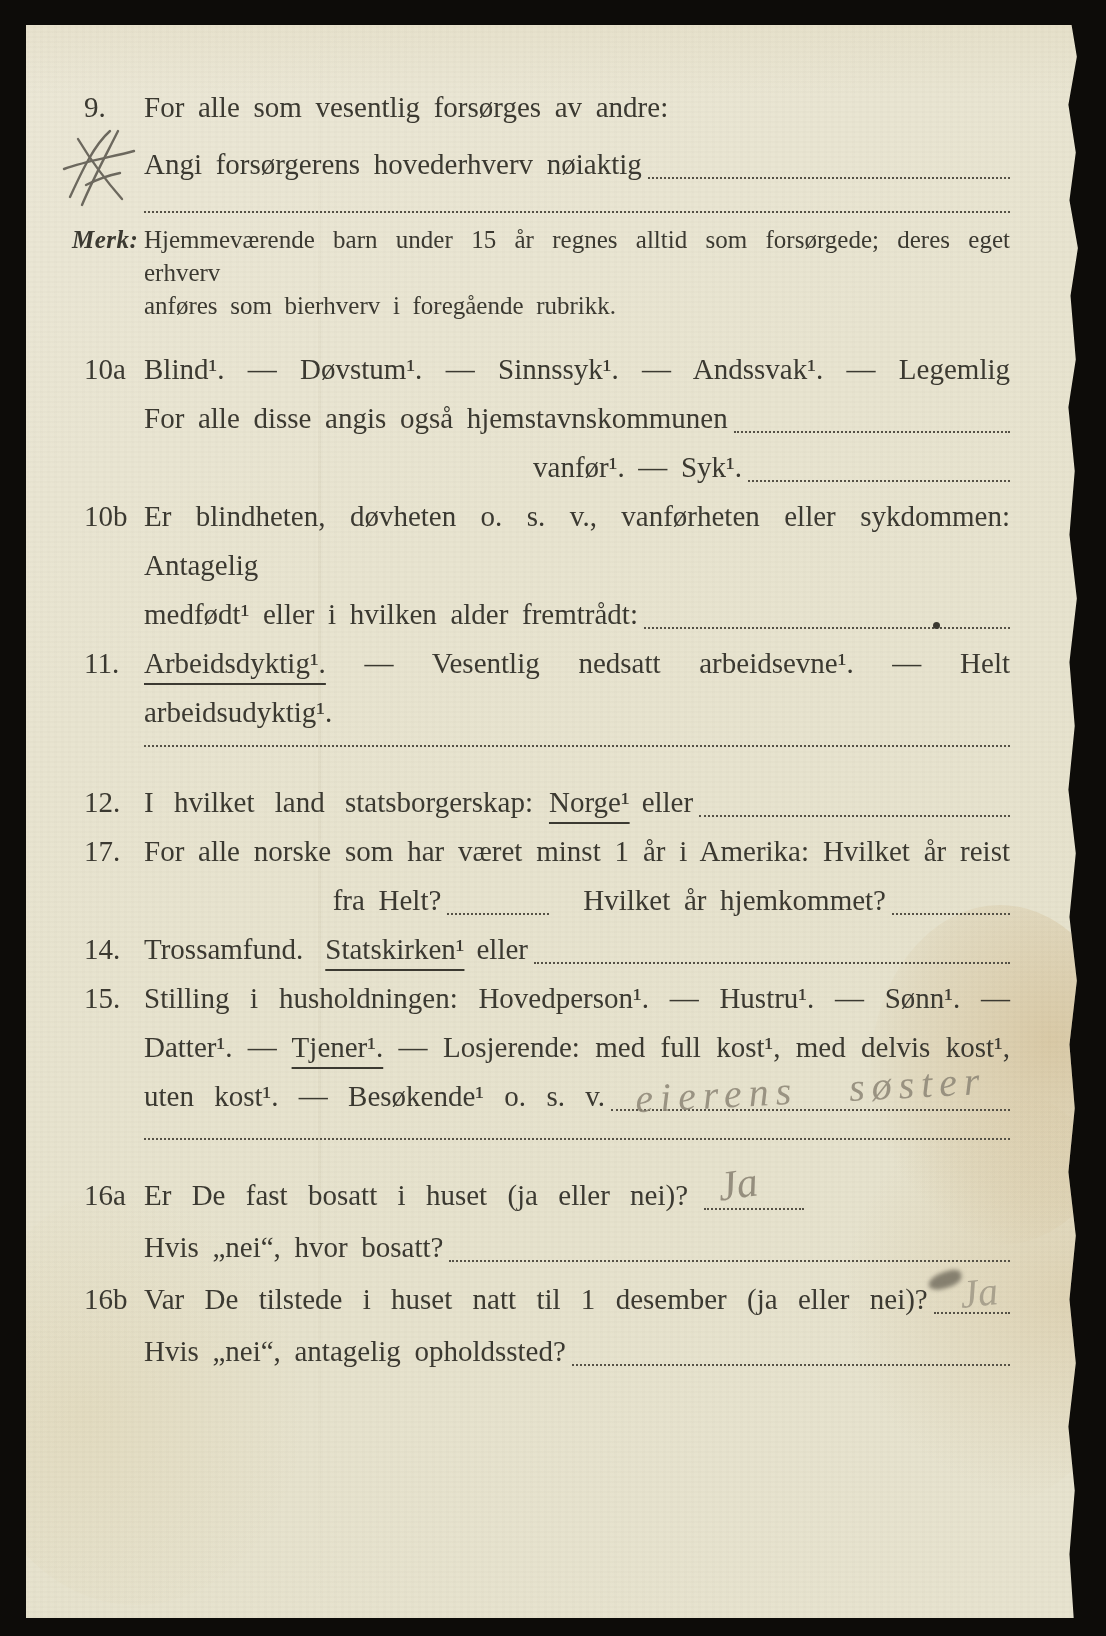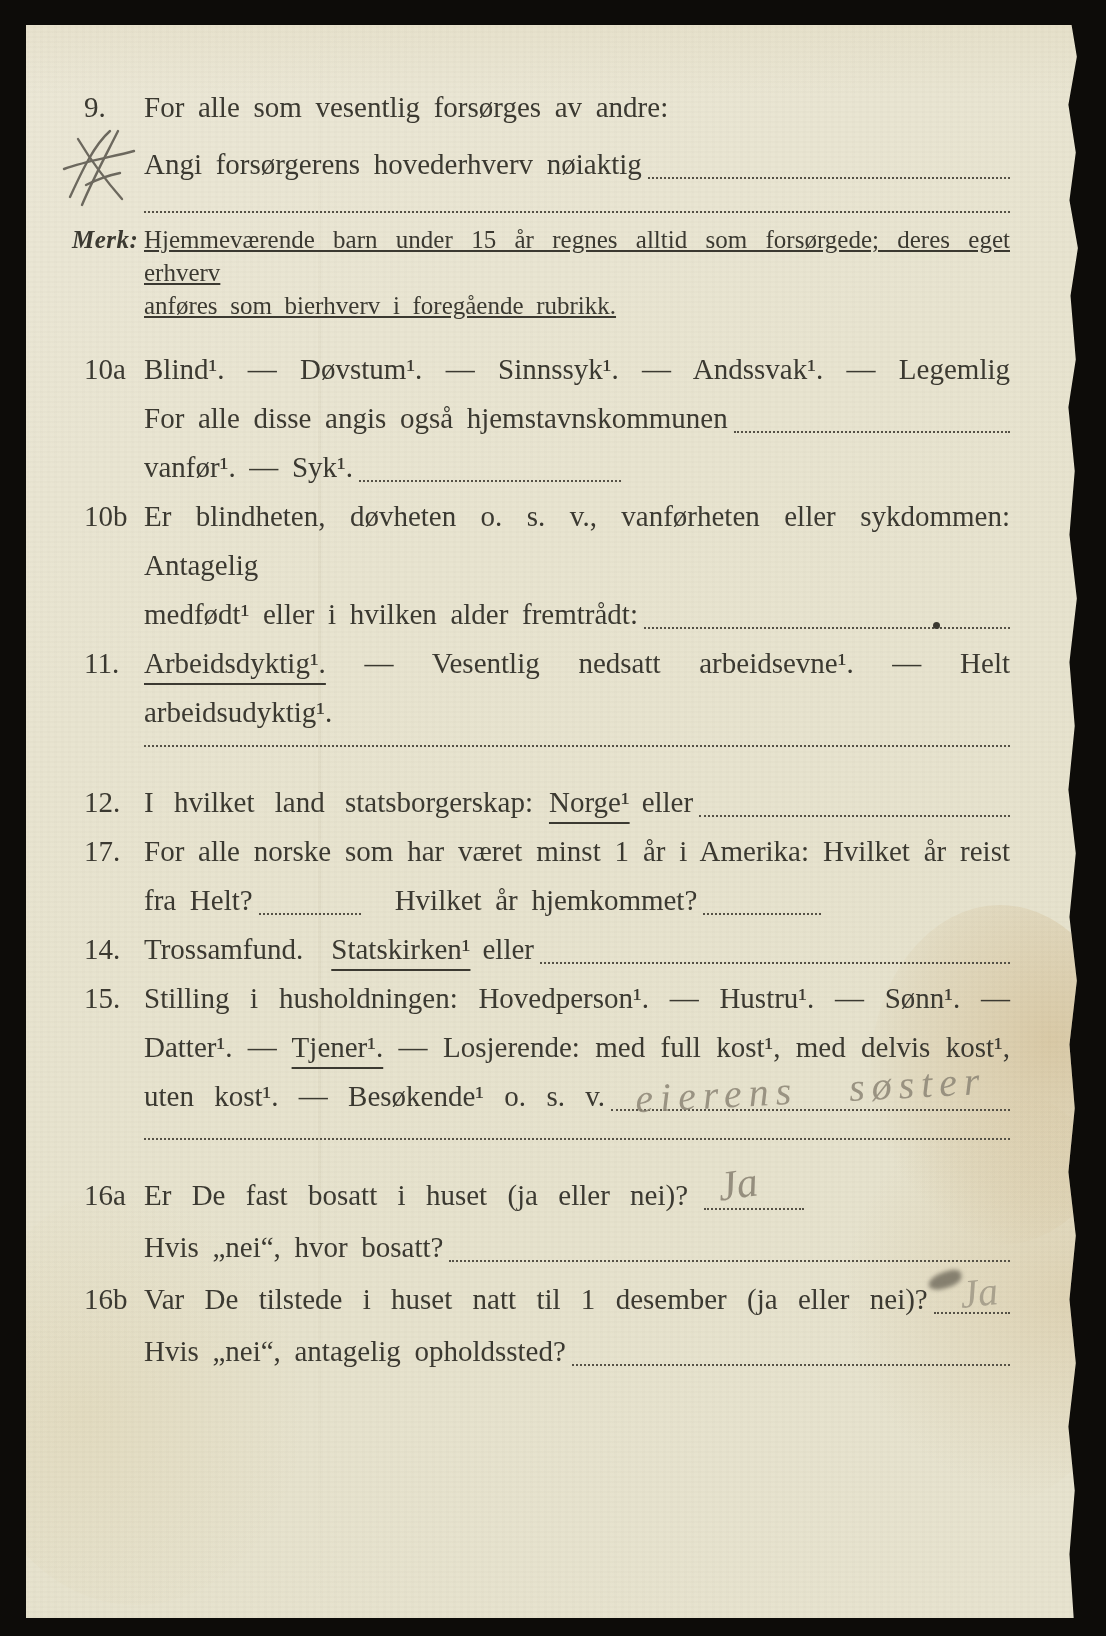--- a/index.html
+++ b/index.html
@@ -34,21 +34,21 @@
   .page {
     position: relative;
     padding: 58px 70px 0 58px;
     font-size: 29px;
     line-height: 49px;
     word-spacing: 0.22em;
   }
   .row { display: flex; }
   .qno { flex: 0 0 60px; }
   .cont { flex: 1 1 auto; }
-  .indent { margin-left: 60px; }
+  .indent { margin-left: 60px; justify-content: flex-end; }
   .jfull { text-align: justify; text-align-last: justify; }
   .wide { word-spacing: 0.45em; }
 
   .fill {
     flex: 1 1 auto;
     align-self: flex-end;
     height: 0;
     border-bottom: 2px dotted #555146;
     margin: 0 0 10px 6px;
     position: relative;
@@ -59,21 +59,21 @@
     margin-left: 60px;
     height: 0;
     border-bottom: 2px dotted #555146;
   }
   .sep-q9   { margin-top: 22px; }
   .sep-q11  { margin-top: 8px; }
   .sep-q15  { margin-top: 17px; }
 
   .note-block { margin-top: 10px; font-size: 25px; line-height: 33px; display: flex; }
   .note-label { flex: 0 0 72px; margin-left: -12px; font-weight: bold; letter-spacing: 0.5px; font-style: italic; }
-  .note-text { flex: 1; text-decoration: underline; }
+  .note-text { flex: 1; }
 
   .hand-underline {
     text-decoration-line: underline;
     text-decoration-style: wavy;
     text-decoration-color: rgba(110,103,88,0.85);
     text-decoration-thickness: 2.5px;
     text-underline-offset: 10px;
     text-decoration: underline;
   }
   .hw {
@@ -191,21 +191,21 @@
       <span>fra Helt?</span>
       <span class="fill fixed" style="width:102px"></span>
       <span style="margin-left:34px">Hvilket år hjemkommet?</span>
       <span class="fill fixed" style="width:118px"></span>
     </div>
 
     <div class="row">
       <span class="qno">14.</span>
       <span class="cont" style="display:flex">
         <span>Trossamfund.</span>
-        <span class="hand-underline" style="margin-left:28px">Statskirken¹</span>
+        <span class="hand-underline" style="margin-left:22px">Statskirken¹</span>
         <span style="margin-left:12px">eller</span>
         <span class="fill"></span>
       </span>
     </div>
 
     <div class="row">
       <span class="qno">15.</span>
       <span class="cont jfull">Stilling i husholdningen: Hovedperson¹. — Hustru¹. — Sønn¹. —</span>
     </div>
     <div class="indent jfull"><span>Datter¹. — </span><span class="hand-underline">Tjener¹.</span><span> — Losjerende: med full kost¹, med delvis kost¹,</span></div>

